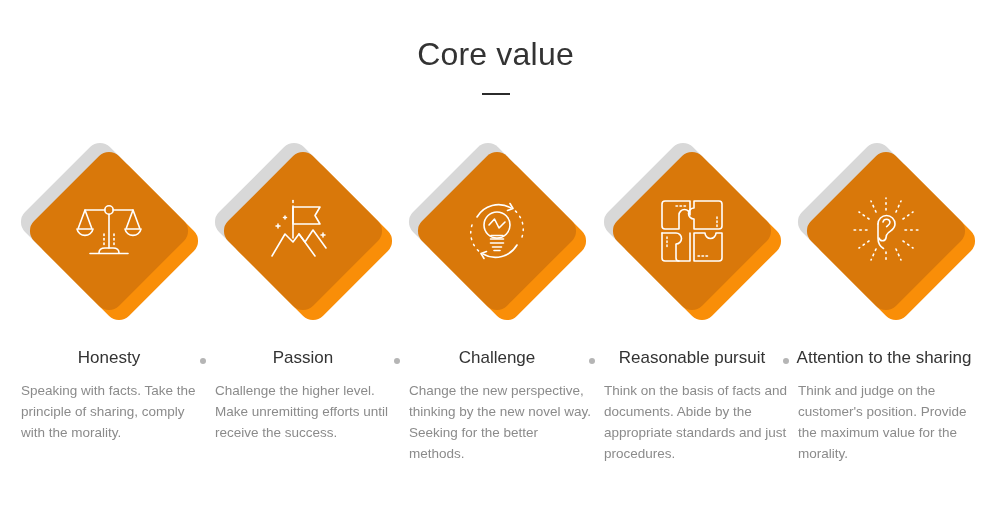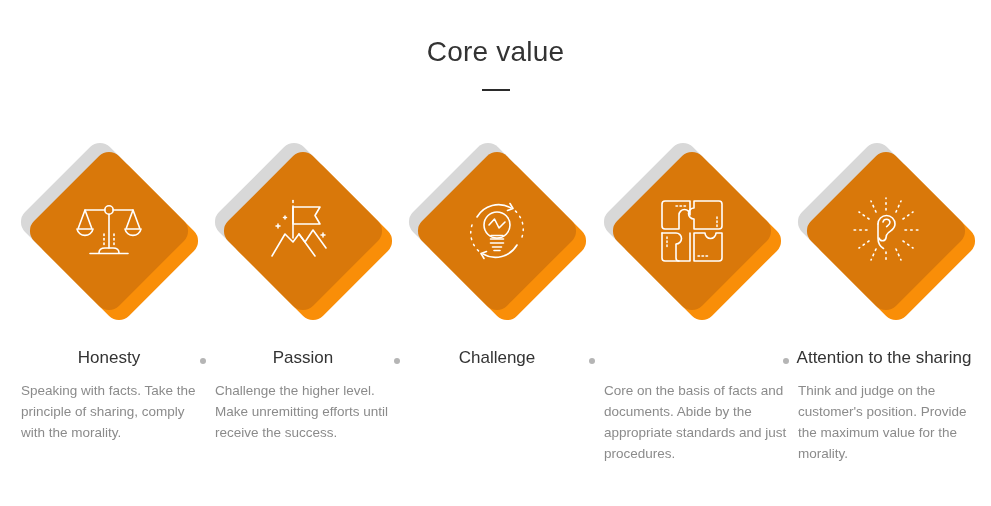--- a/index.html
+++ b/index.html
@@ -17,21 +17,21 @@
 
   
   .title-block {
     position: absolute;
     top: 38px;
     left: 0;
     width: 991px;
     text-align: center;
   }
   .page-title {
-    font-size: 28px;
+    font-size: 32px;
     color: #333333;
     font-weight: 400;
     line-height: 1;
     letter-spacing: 0.2px;
   }
   .title-rule {
     width: 28px;
     height: 2px;
     background: #2b2b2b;
     margin: 23px auto 0 auto;
@@ -223,20 +223,21 @@
           <path d="M28 30 L33.5 24 L38 33 L44 27"></path>
           <line x1="29.5" y1="44" x2="42.5" y2="44"></line>
           <line x1="29.5" y1="48" x2="42.5" y2="48"></line>
           <line x1="31.5" y1="52" x2="40.5" y2="52"></line>
           <path d="M33 55.5 h6"></path>
           <line x1="30" y1="40.5" x2="42" y2="40.5"></line>
         </svg>
       </div>
     </div>
     <div class="col-heading">Challenge</div>
+    <div class="col-body">Change the new perspective, thinking by the new novel way. Seeking for the better methods.</div>
   </div>
 
   <div class="column col-3">
     <div class="diamond-wrap">
       <div class="dia dia-shadow"></div>
       <div class="dia dia-bright"></div>
       <div class="dia dia-main"></div>
       <div class="icon-holder">
         <svg width="68" height="68" viewBox="0 0 68 68" fill="none" stroke="#ffffff" stroke-width="1.6" stroke-linecap="round" stroke-linejoin="round">
           <path d="M4 7 a3 3 0 0 1 3-3 H32 V18 a5.5 5.5 0 0 0 -11 0 V32 H7 a3 3 0 0 1 -3-3 Z"></path>
@@ -254,21 +255,22 @@
             <line x1="9" y1="40" x2="9" y2="41.5"></line>
             <line x1="9" y1="44" x2="9" y2="45.5"></line>
             <line x1="9" y1="48" x2="9" y2="49.5"></line>
             <line x1="40" y1="59" x2="41.5" y2="59"></line>
             <line x1="44" y1="59" x2="45.5" y2="59"></line>
             <line x1="48" y1="59" x2="49.5" y2="59"></line>
           </g>
         </svg>
       </div>
     </div>
-    <div class="col-body">Core on the basis of facts and documents. Abide by the appropriate standards and just procedures.</div>
+    <div class="col-heading">Reasonable pursuit</div>
+    <div class="col-body">Think on the basis of facts and documents. Abide by the appropriate standards and just procedures.</div>
   </div>
 
   <div class="column col-4">
     <div class="diamond-wrap">
       <div class="dia dia-shadow"></div>
       <div class="dia dia-bright"></div>
       <div class="dia dia-main"></div>
       <div class="icon-holder">
         <svg width="74" height="74" viewBox="0 0 74 74" fill="none" stroke="#ffffff" stroke-width="1.6" stroke-linecap="round" stroke-linejoin="round">
           <path d="M29 30 a8.5 8.5 0 0 1 17 0 c0 5 -4 6.5 -6.5 8.5 c-2 1.6 -2.5 3.5 -2.5 5.5 a3.6 3.6 0 0 1 -7 0"></path>

